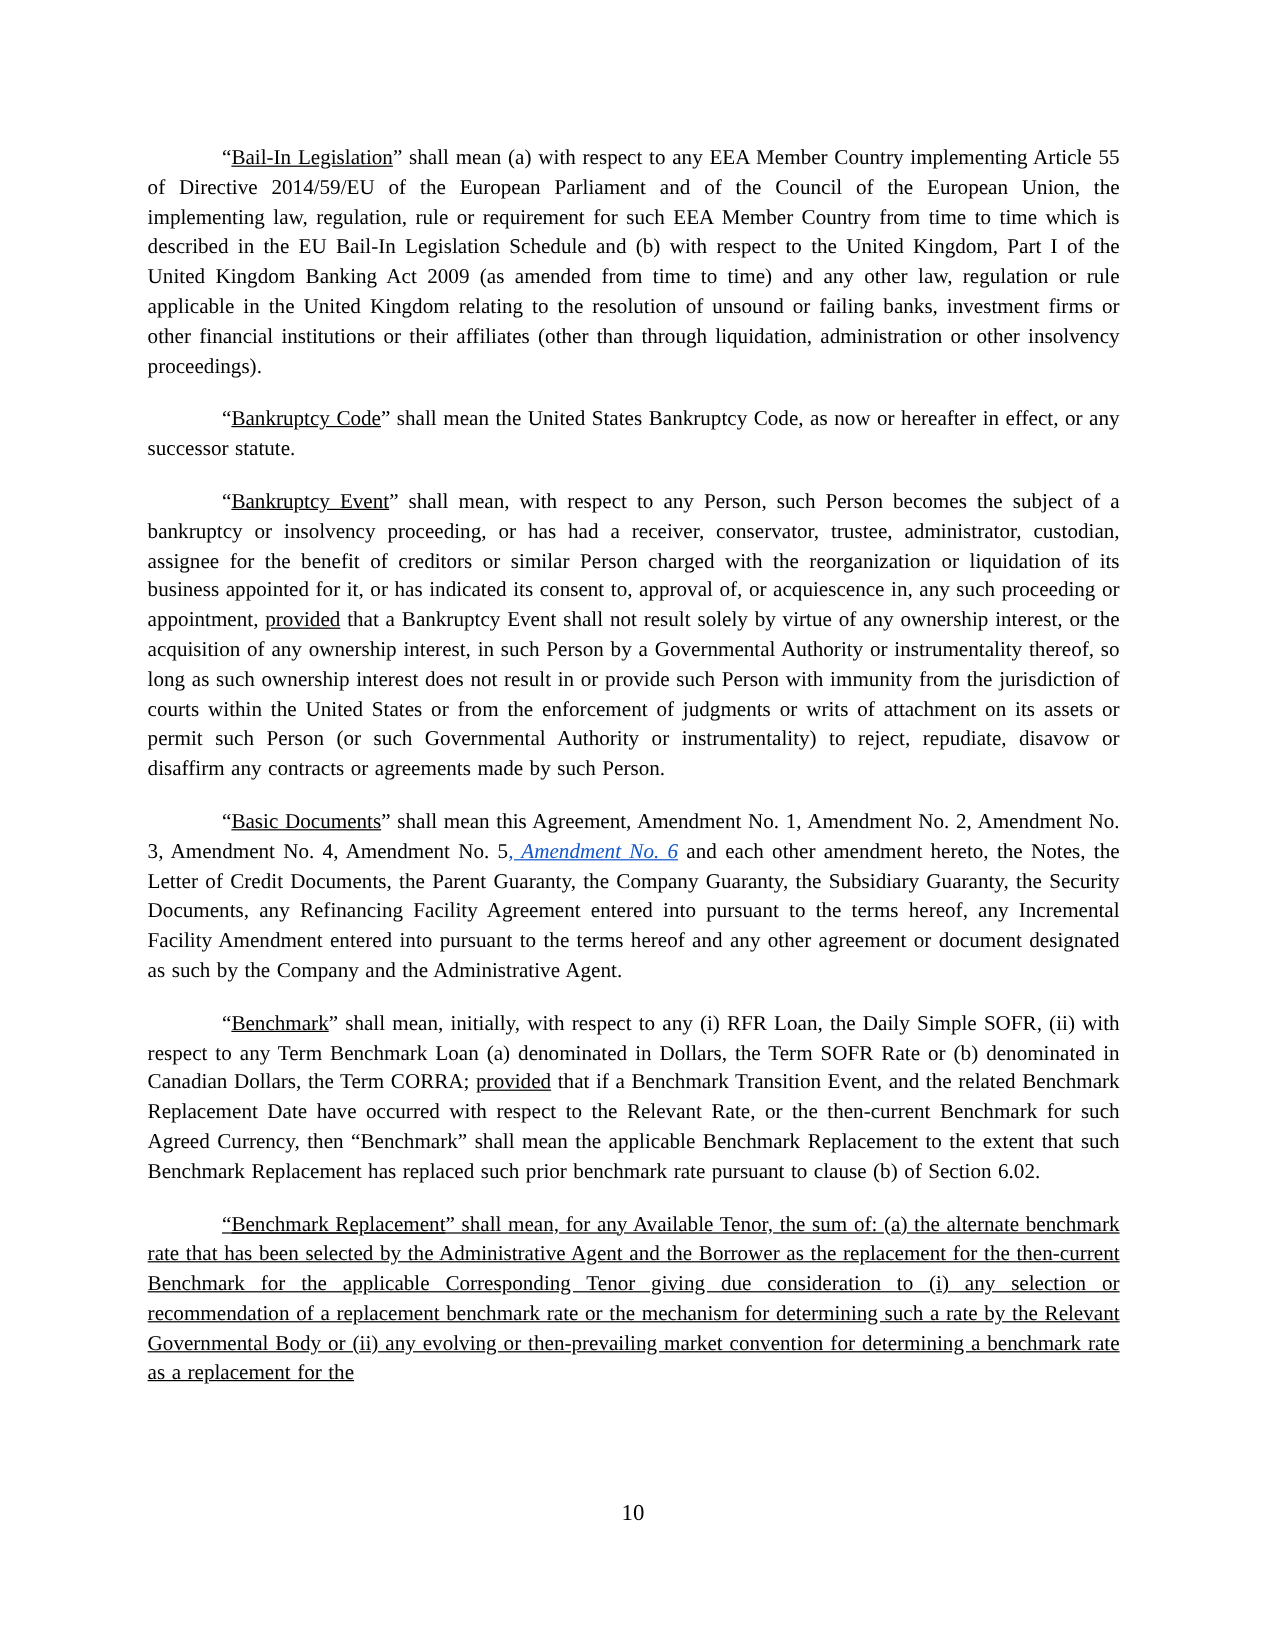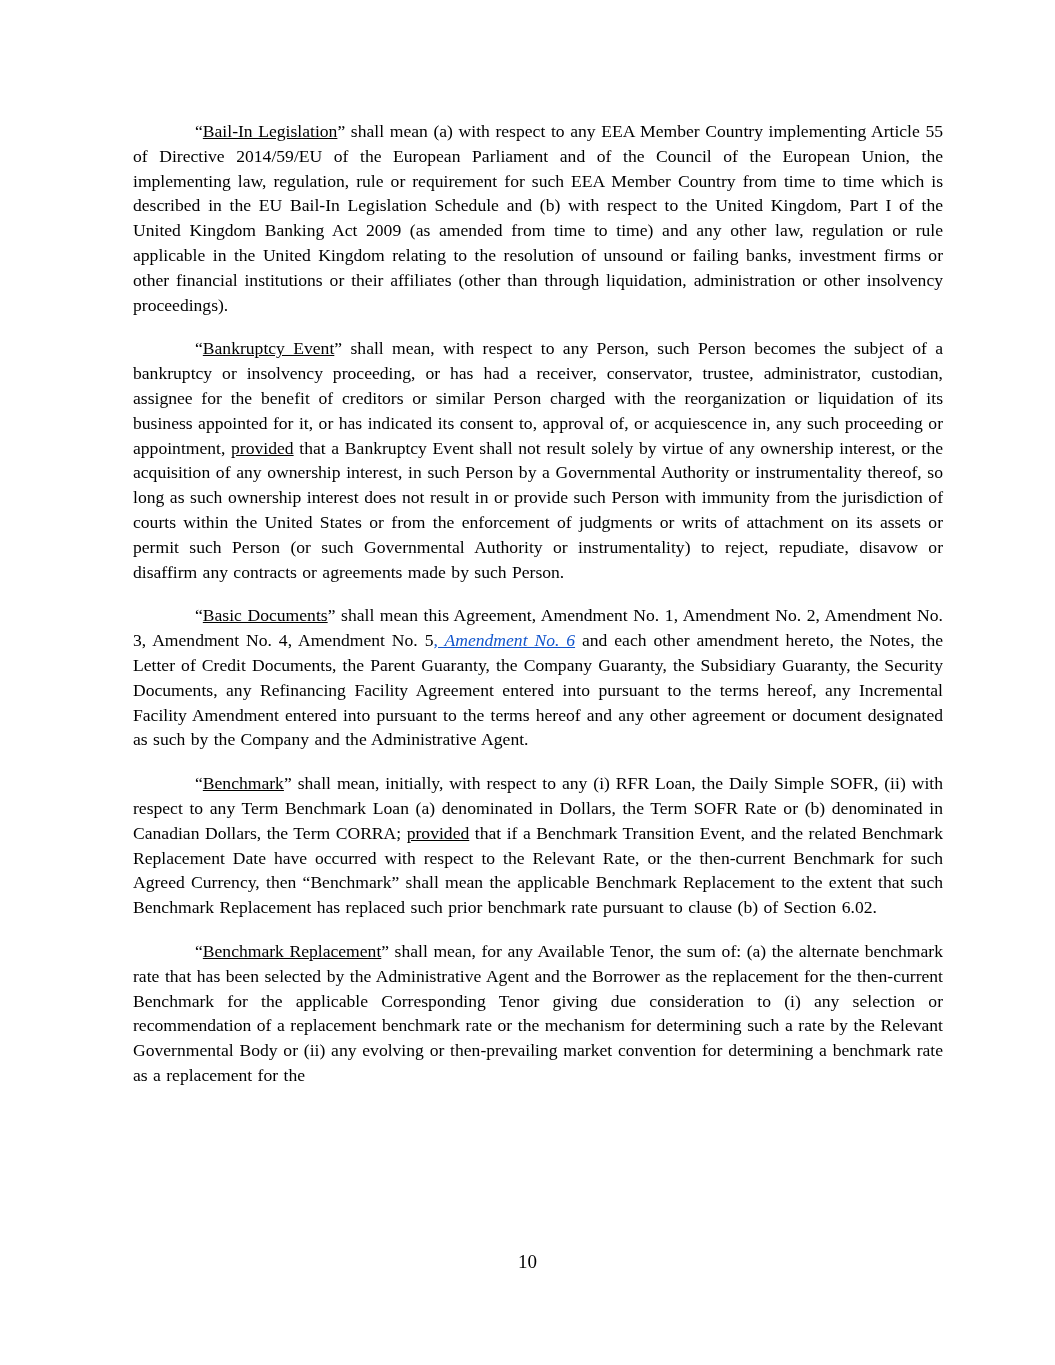--- a/index.html
+++ b/index.html
@@ -11,33 +11,33 @@
     position: relative;
     width: 1055px;
     height: 1365px;
     background: #ffffff;
     font-family: "Liberation Serif", serif;
     color: #000000;
     overflow: hidden;
   }
   .content {
     position: absolute;
-    left: 133px;
+    left: 123px;
     width: 810px;
     top: 119px;
   }
   p.para {
     margin: 0 0 19px 0;
     font-size: 17.6px;
     line-height: 24.8px;
     text-align: justify;
     text-indent: 62px;
     word-spacing: 1px;
   }
-  p.para:last-child { margin-bottom: 0; }
+  p.para:last-child { margin-bottom: 0; text-decoration: underline; }
   .u {
     text-decoration: underline;
   }
   .ins {
     color: var(--ins-color, #1155CC);
     text-decoration: underline;
     font-style: italic;
   }
   .footer {
     position: absolute;
@@ -47,19 +47,20 @@
     text-align: center;
     font-size: 19px;
   }
 </style>
 </head>
 <body>
 
 <div class="page">
   <div class="content">
       <p class="para"><span>“</span><span class="u">Bail-In Legislation</span><span>” shall mean (a) with respect to any EEA Member Country implementing Article 55 of Directive 2014/59/EU of the European Parliament and of the Council of the European Union, the implementing law, regulation, rule or requirement for such EEA Member Country from time to time which is described in the EU Bail-In Legislation Schedule and (b) with respect to the United Kingdom, Part I of the United Kingdom Banking Act 2009 (as amended from time to time) and any other law, regulation or rule applicable in the United Kingdom relating to the resolution of unsound or failing banks, investment firms or other financial institutions or their affiliates (other than through liquidation, administration or other insolvency proceedings).</span></p>
+      <p class="para"><span>“</span><span class="u">Bankruptcy Code</span><span>” shall mean the United States Bankruptcy Code, as now or hereafter in effect, or any successor statute.</span></p>
       <p class="para"><span>“</span><span class="u">Bankruptcy Event</span><span>”  shall mean, with respect to any Person, such Person becomes the subject of a bankruptcy or insolvency proceeding, or has had a receiver, conservator, trustee, administrator, custodian, assignee for the benefit of creditors or similar Person charged with the reorganization or liquidation of its business appointed for it, or has indicated its consent to, approval of, or acquiescence in, any such proceeding or appointment, </span><span class="u">provided</span><span> that a Bankruptcy Event shall not result solely by virtue of any ownership interest, or the acquisition of any ownership interest, in such Person by a Governmental Authority or instrumentality thereof, so long as such ownership interest does not result in or provide such Person with immunity from the jurisdiction of courts within the United States or from the enforcement of judgments or writs of attachment on its assets or permit such Person (or such Governmental Authority or instrumentality) to reject, repudiate, disavow or disaffirm any contracts or agreements made by such Person.</span></p>
       <p class="para"><span>“</span><span class="u">Basic Documents</span><span>” shall mean this Agreement, Amendment No. 1, Amendment No. 2, Amendment No. 3, Amendment No. 4, Amendment No. 5</span><span class="ins">, Amendment No. 6</span><span> and each other amendment hereto, the Notes, the Letter of Credit Documents, the Parent Guaranty, the Company Guaranty, the Subsidiary Guaranty, the Security Documents, any Refinancing Facility Agreement entered into pursuant to the terms hereof, any Incremental Facility Amendment entered into pursuant to the terms hereof and any other agreement or document designated as such by the Company and the Administrative Agent.</span></p>
       <p class="para"><span>“</span><span class="u">Benchmark</span><span>” shall mean, initially, with respect to any (i) RFR Loan, the Daily Simple SOFR, (ii) with respect to any Term Benchmark Loan (a) denominated in Dollars, the Term SOFR Rate or (b) denominated in Canadian Dollars, the Term CORRA; </span><span class="u">provided</span><span> that if a Benchmark Transition Event, and the related Benchmark Replacement Date have occurred with respect to the Relevant Rate, or the then-current Benchmark for such Agreed Currency, then “Benchmark” shall mean the applicable Benchmark Replacement to the extent that such Benchmark Replacement has replaced such prior benchmark rate pursuant to clause (b) of Section 6.02.</span></p>
       <p class="para"><span>“</span><span class="u">Benchmark Replacement</span><span>” shall mean, for any Available Tenor, the sum of: (a) the alternate benchmark rate that has been selected by the Administrative Agent and the Borrower as the replacement for the then-current Benchmark for the applicable Corresponding Tenor giving due consideration to (i) any selection or recommendation of a replacement benchmark rate or the mechanism for determining such a rate by the Relevant Governmental Body or (ii) any evolving or then-prevailing market convention for determining a benchmark rate as a replacement for the</span></p>
     </div>
   <div class="footer">10</div>
 </div>
 
 </body></html>

